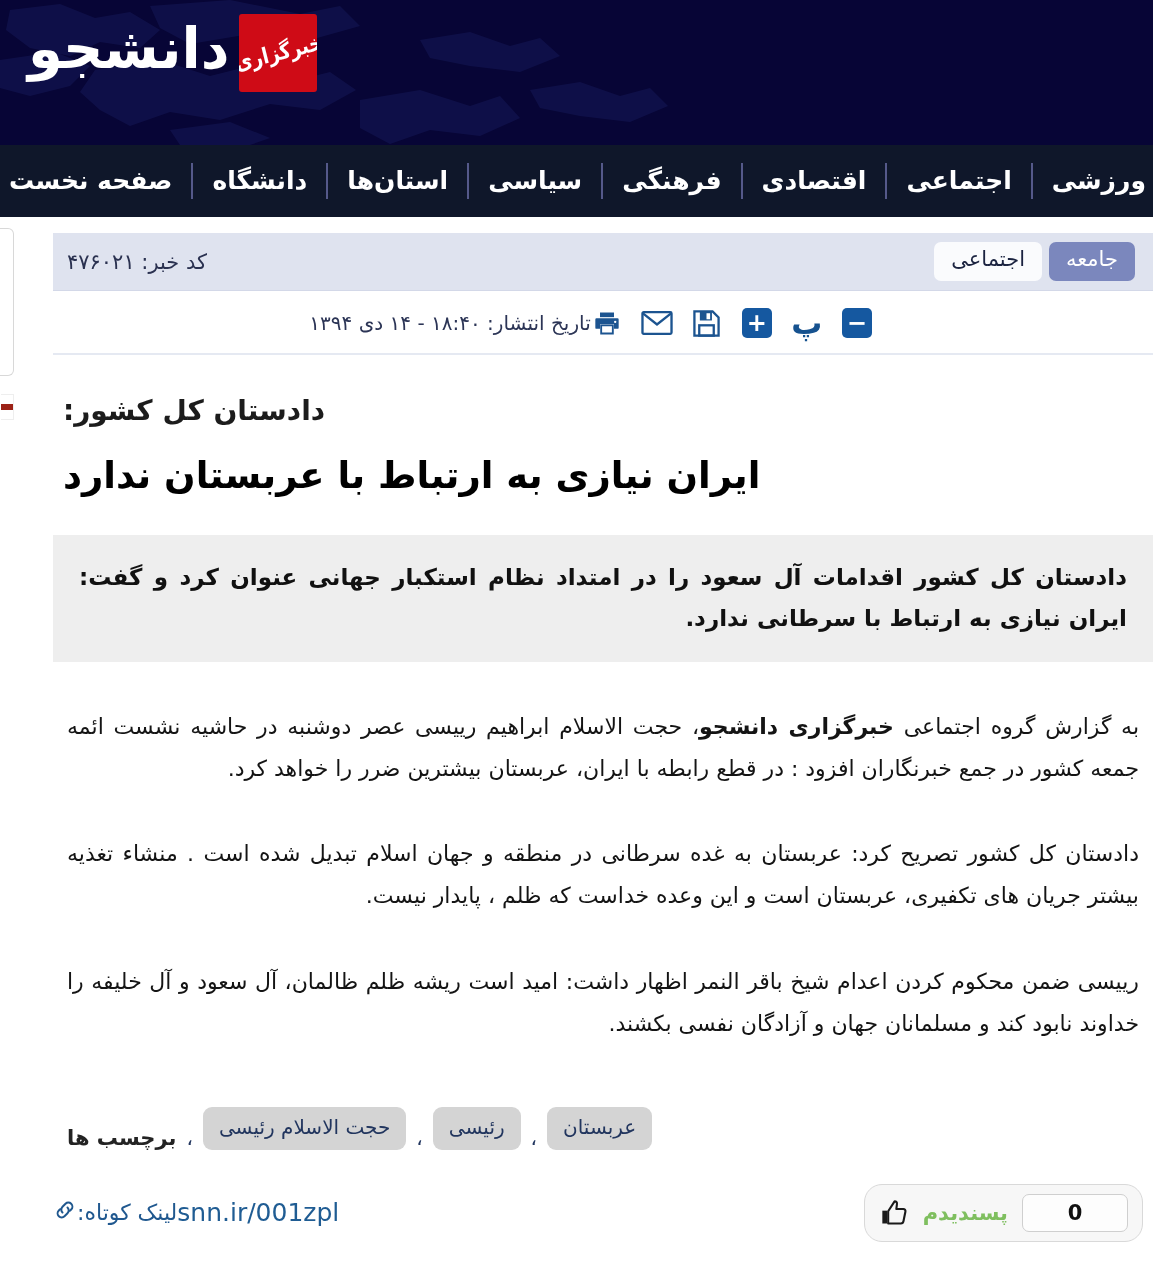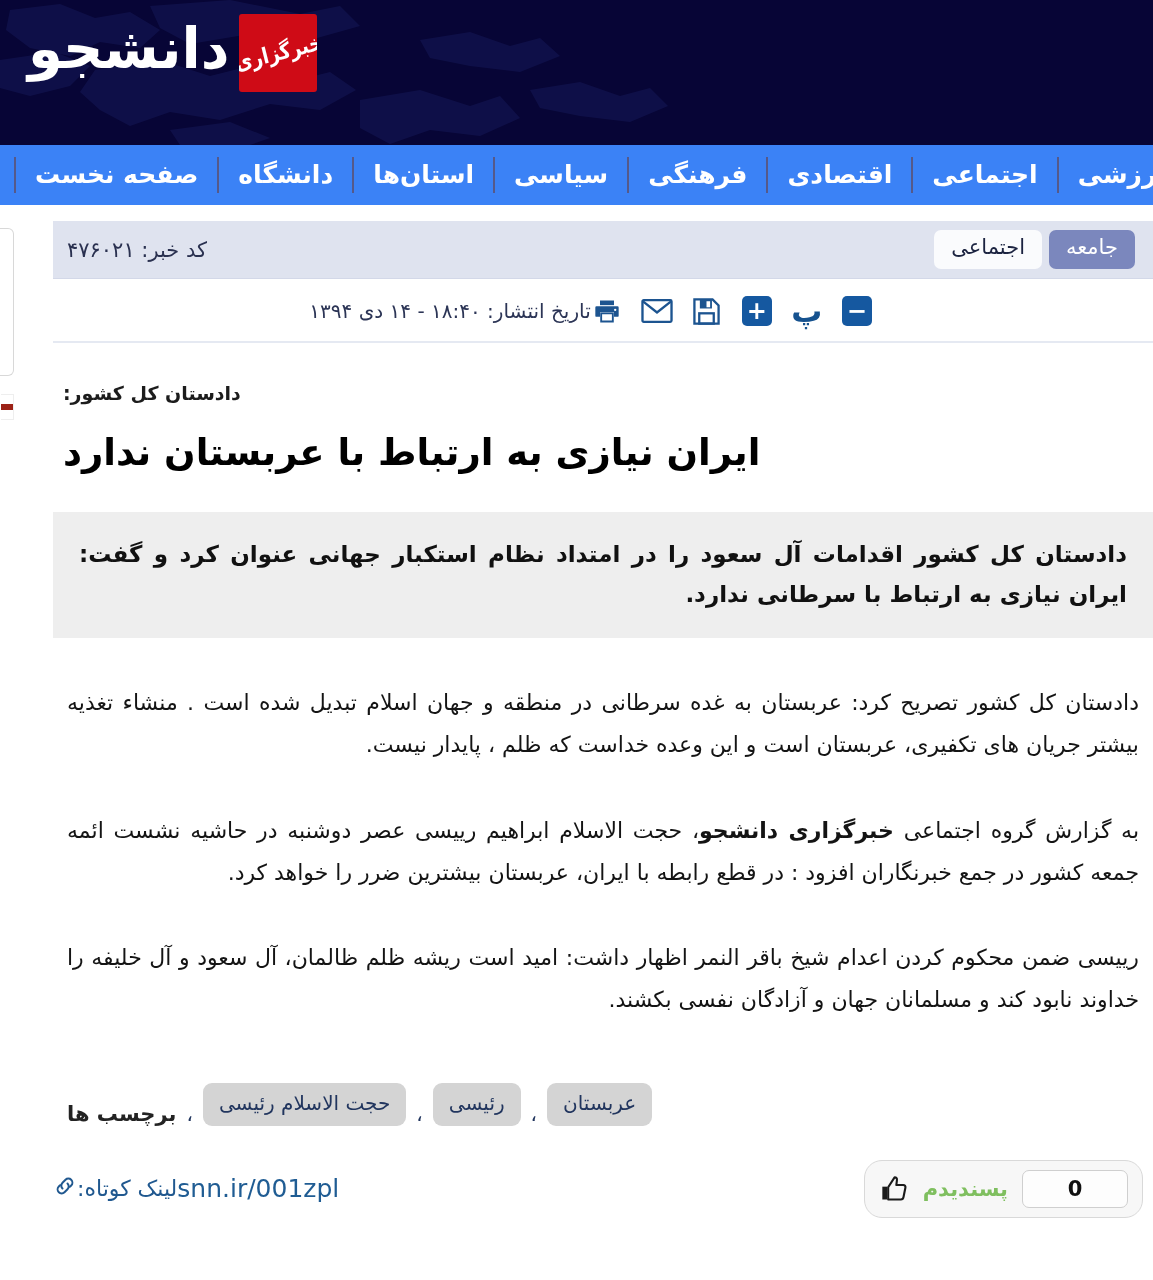--- a/index.html
+++ b/index.html
@@ -67,26 +67,26 @@
     font-weight: bold;
     line-height: 0.95;
     letter-spacing: -2px;
     white-space: nowrap;
     padding-bottom: 8px;
     font-family: "DejaVu Sans", "Liberation Sans", sans-serif;
   }
 
   
   .main-nav {
-    height: 60px;
-    background: #3b82f6;
-    display: flex;
-    flex-direction: row-reverse;
-    align-items: center;
-    justify-content: space-between;
+    height: 72px;
+    background: #0f172a;
+    display: flex;
+    flex-direction: row-reverse;
+    align-items: center;
+    justify-content: center;
     padding: 0 14px;
     direction: rtl;
   }
   .nav-item {
     color: #ffffff;
     font-size: 25px;
     font-weight: bold;
     padding: 0 19px;
     white-space: nowrap;
     cursor: pointer;
@@ -217,21 +217,21 @@
     display: flex; align-items: center; justify-content: center;
     font-size: 24px; font-weight: bold; line-height: 1;
   }
 
   
   .headline-wrap {
     text-align: left;
     padding: 38px 20px 34px 10px;
   }
   .overline {
-    font-size: 19px;
+    font-size: 28px;
     font-weight: bold;
     color: #1c1c1c;
     margin-bottom: 22px;
     line-height: 1.3;
   }
   .headline {
     font-size: 37px;
     font-weight: bold;
     color: #000000;
     line-height: 1.35;
@@ -454,23 +454,23 @@
     </div>
 
     <div class="headline-wrap">
       <div class="overline">دادستان کل کشور:</div>
       <h1 class="headline">ایران نیازی به ارتباط با عربستان ندارد</h1>
     </div>
 
     <div class="lead">دادستان کل کشور اقدامات آل سعود را در امتداد نظام استکبار جهانی عنوان کرد و گفت: ایران نیازی به ارتباط با سرطانی ندارد.</div>
 
     <div class="body-text">
+      <p class="para"><span>به گزارش گروه اجتماعی </span><b>خبرگزاری دانشجو</b><span>، حجت الاسلام ابراهیم رییسی عصر دوشنبه در حاشیه نشست ائمه جمعه کشور در جمع خبرنگاران افزود : در قطع رابطه با ایران، عربستان بیشترین ضرر را خواهد کرد.</span></p>
+
       <p class="para">دادستان کل کشور تصریح کرد: عربستان به غده سرطانی در منطقه و جهان اسلام تبدیل شده است . منشاء تغذیه بیشتر جریان های تکفیری، عربستان است و این وعده خداست که ظلم ، پایدار نیست.</p>
-
-      <p class="para"><span>به گزارش گروه اجتماعی </span><b>خبرگزاری دانشجو</b><span>، حجت الاسلام ابراهیم رییسی عصر دوشنبه در حاشیه نشست ائمه جمعه کشور در جمع خبرنگاران افزود : در قطع رابطه با ایران، عربستان بیشترین ضرر را خواهد کرد.</span></p>
 
       <p class="para">رییسی ضمن محکوم کردن اعدام شیخ باقر النمر اظهار داشت: امید است ریشه ظلم ظالمان، آل سعود و آل خلیفه را خداوند نابود کند و مسلمانان جهان و آزادگان نفسی بکشند.</p>
     </div>
 
     <div class="tags-row">
       <span class="tags-label">برچسب ها</span>
       <span class="tag-comma">،</span>
       <span class="tag">حجت الاسلام رئیسی</span>
       <span class="tag-comma">،</span>
       <span class="tag">رئیسی</span>

